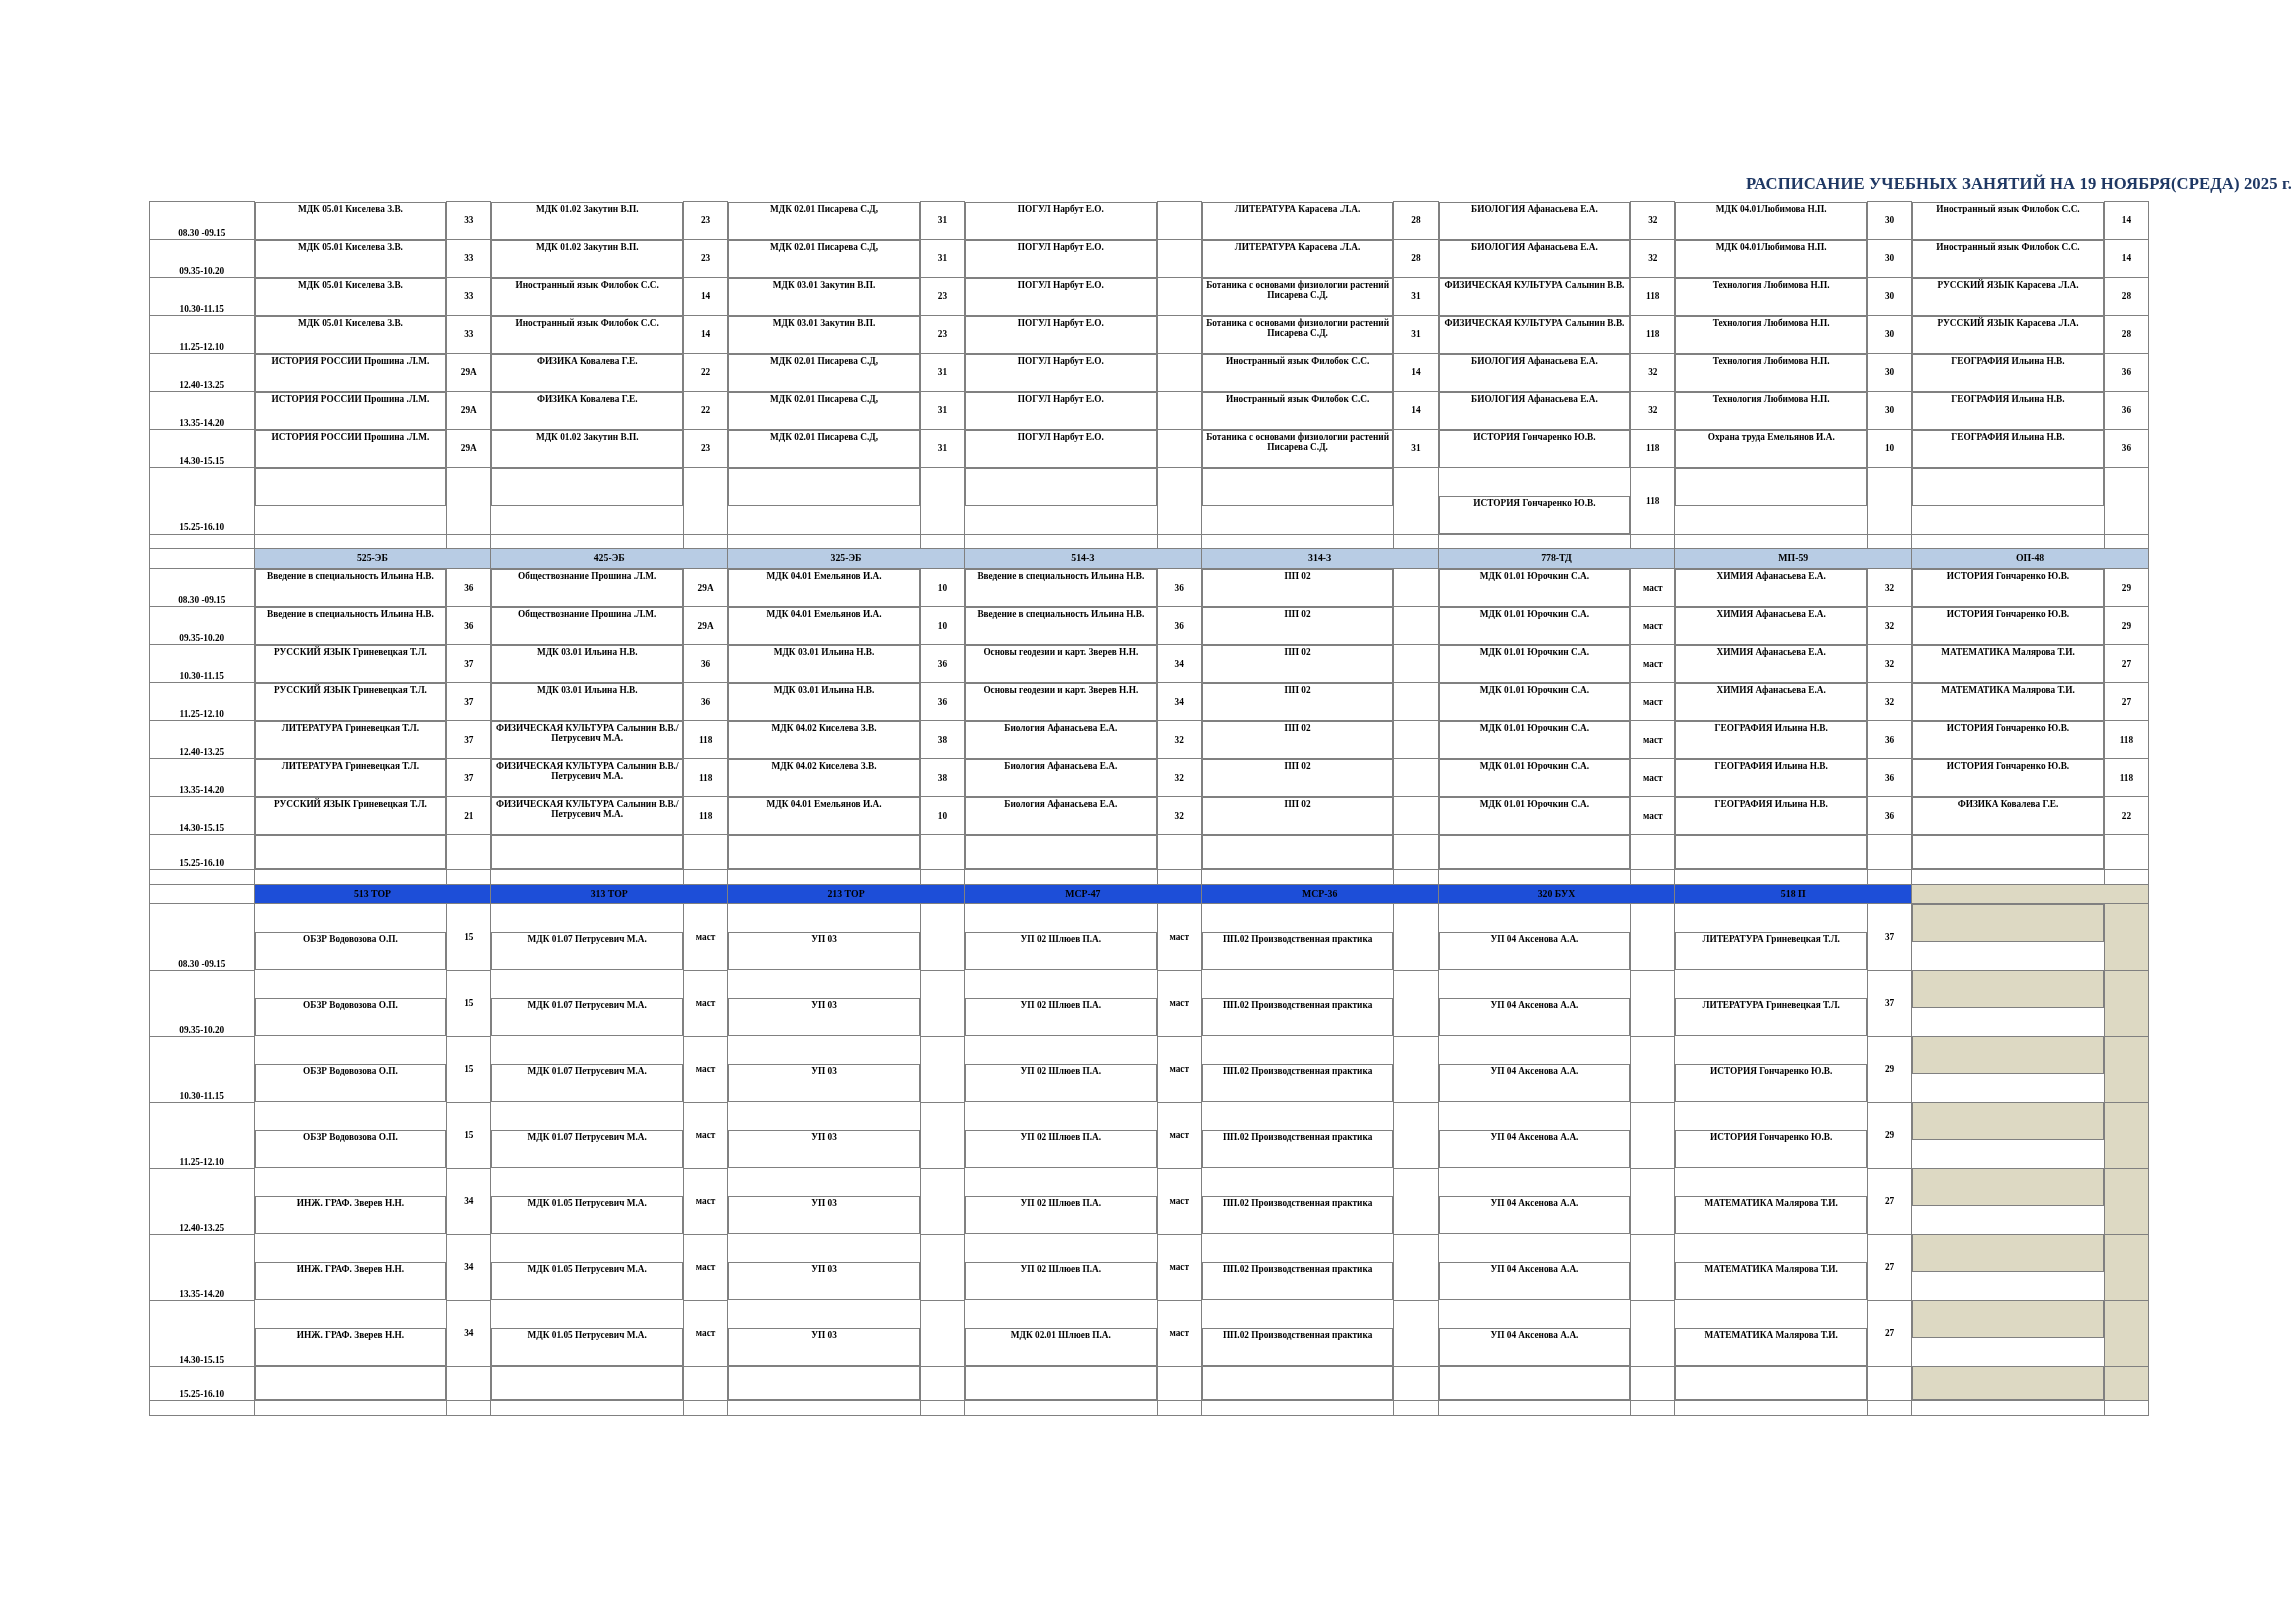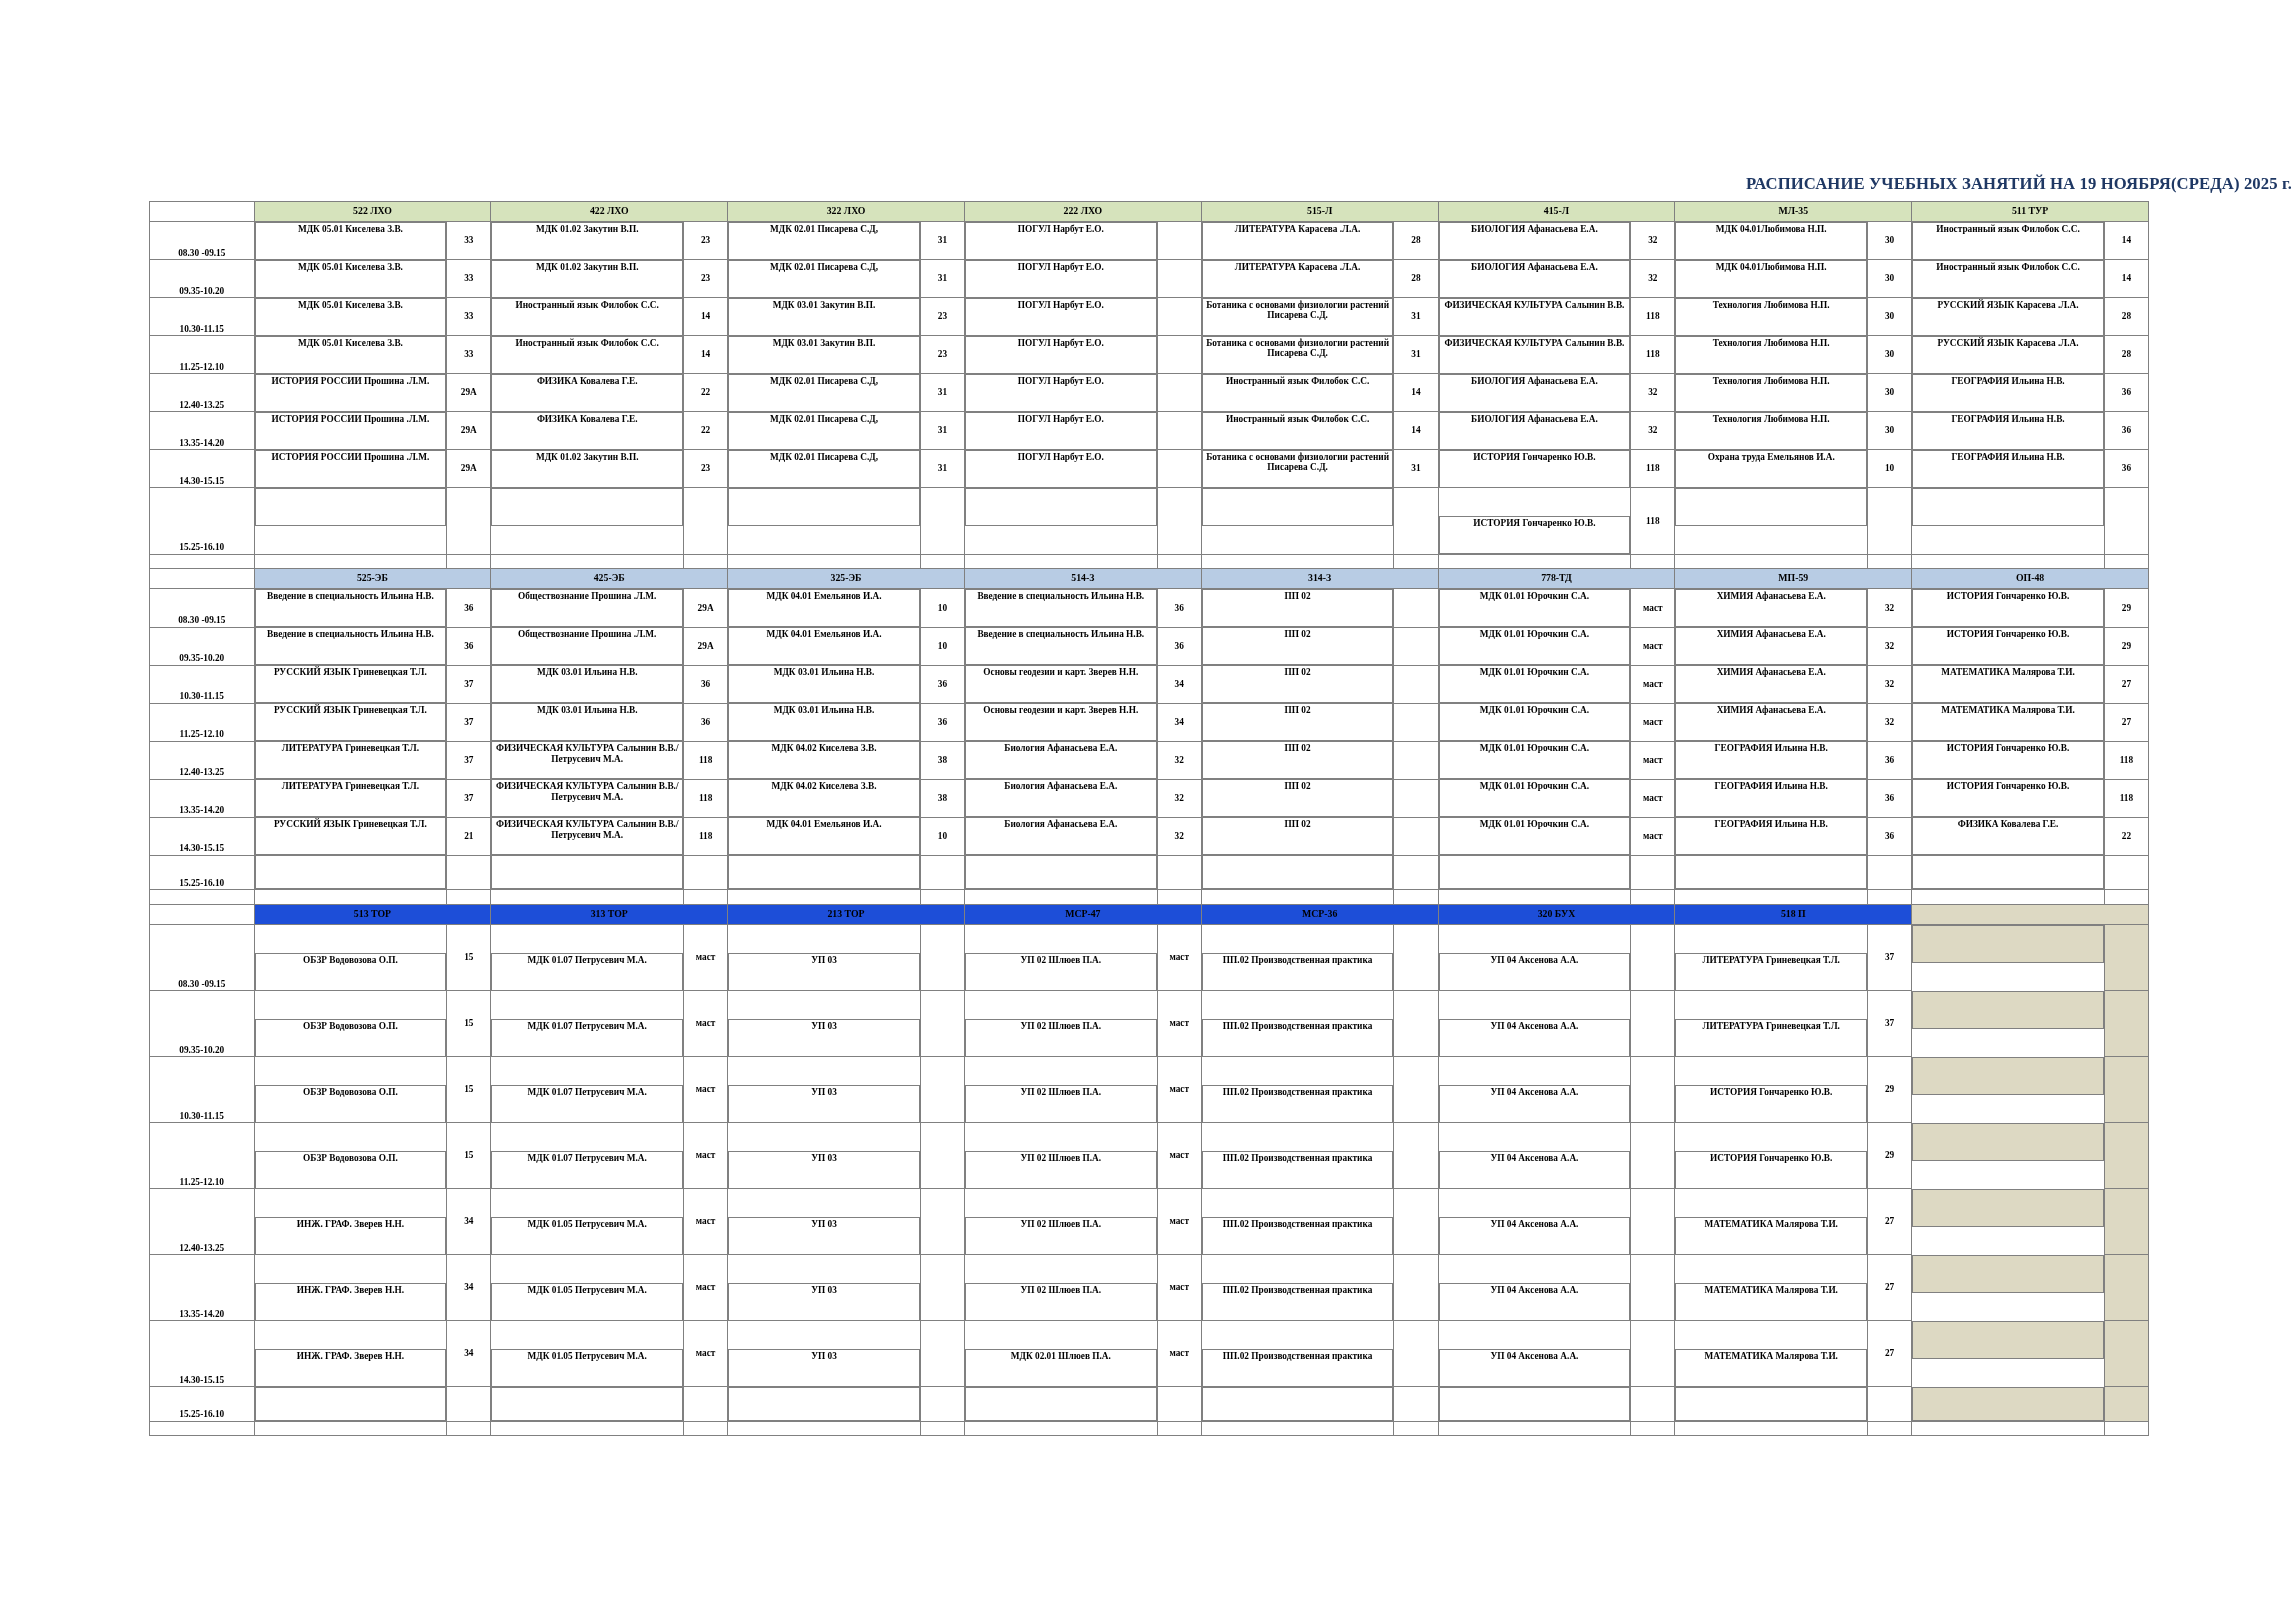--- a/index.html
+++ b/index.html
@@ -104,31 +104,20 @@
       <col class="c-sub">
         <col class="c-room">
       <col class="c-sub">
         <col class="c-room">
       <col class="c-sub">
         <col class="c-room">
       <col class="c-sub">
         <col class="c-room">
     </colgroup>
     <tbody id="table-body">
-        <tr class="grouphdr">
-          <td class="blank"></td>
-          <td colspan="2" class="hdr-green">522 ЛХО</td>
-          <td colspan="2" class="hdr-green">422 ЛХО</td>
-          <td colspan="2" class="hdr-green">322 ЛХО</td>
-          <td colspan="2" class="hdr-green">222 ЛХО</td>
-          <td colspan="2" class="hdr-green">515-Л</td>
-          <td colspan="2" class="hdr-green">415-Л</td>
-          <td colspan="2" class="hdr-green">МЛ-35</td>
-          <td colspan="2" class="hdr-green">511 ТУР</td>
-        </tr>
         <tr class="lesson">
           <td class="time">08.30 -09.15</td>
           <td class="sub">МДК 05.01 Киселева З.В.</td>
           <td class="room">33</td>
           <td class="sub">МДК 01.02 Закутин В.П.</td>
           <td class="room">23</td>
           <td class="sub">МДК 02.01  Писарева С.Д,</td>
           <td class="room">31</td>
           <td class="sub">ПОГУЛ Нарбут Е.О.</td>
           <td class="room"></td>

